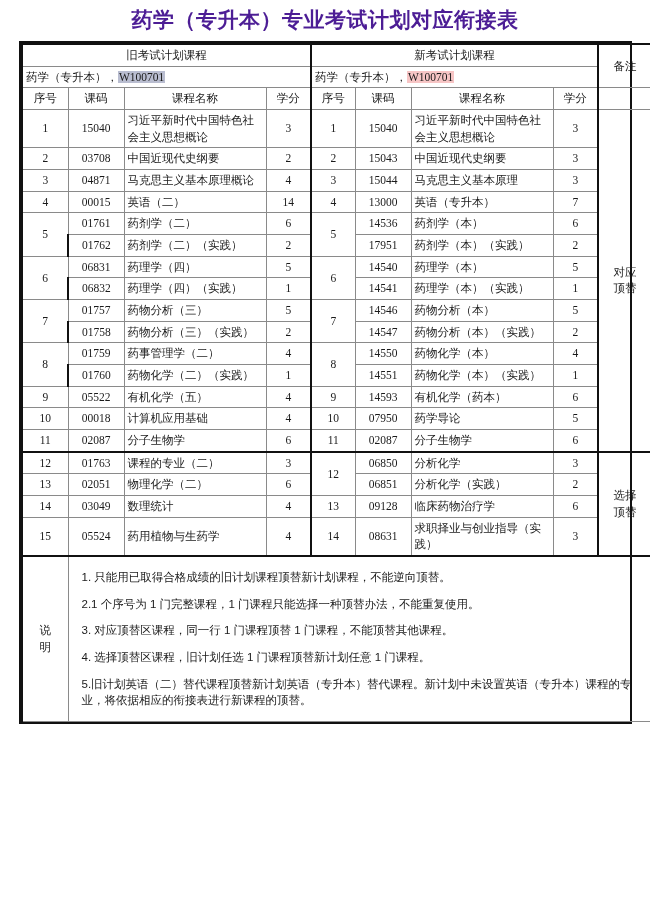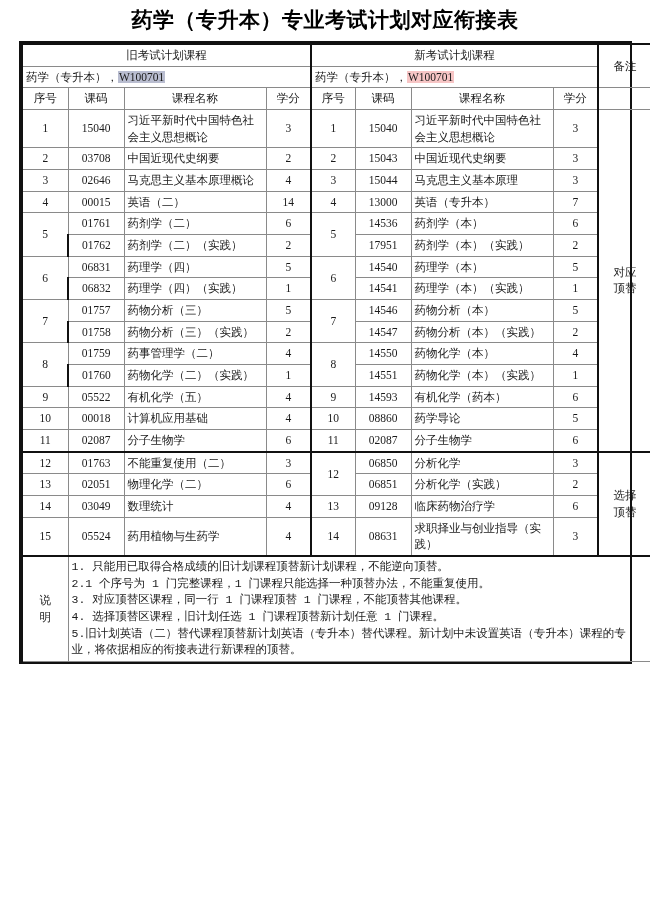--- a/index.html
+++ b/index.html
@@ -22,21 +22,21 @@
     background: #ffffff;
     box-sizing: border-box;
   }
   .title {
     text-align: center;
     font-size: 21px;
     font-weight: bold;
     letter-spacing: 0.5px;
     padding: 6px 0 7px 0;
     font-family: "Liberation Serif", "DejaVu Serif", serif;
-    color: #000000;
+    color: #4c1d95;
     white-space: nowrap;
   }
   .table-wrap {
     margin: 0 18px 0 19px;
     border: 2px solid #111;
     border-collapse: collapse;
   }
   table.main {
     border-collapse: collapse;
     width: 100%;
@@ -109,21 +109,21 @@
   }
   .notes-label span { display: block; }
   .notes-body {
     text-align: left;
     padding: 6px 8px 10px 9px;
     font-size: 11.5px;
     line-height: 1.95;
     font-family: "Liberation Sans", "DejaVu Sans", sans-serif;
     vertical-align: top;
   }
-  .notes-body p { margin: 0; font-family: Liberation Mono, monospace; }
+  .notes-body p { margin: 10px; }
 </style>
 </head>
 <body>
 
 <div class="page">
 
   <div class="title">药学（专升本）专业考试计划对应衔接表</div>
 
   <div class="table-wrap">
     <table class="main">
@@ -178,21 +178,21 @@
             <td class="c-center">03708</td>
             <td class="c-left">中国近现代史纲要</td>
             <td class="c-center">2</td>
             <td class="c-center div-thick-left" rowspan="1">2</td>
             <td class="c-center">15043</td>
             <td class="c-left">中国近现代史纲要</td>
             <td class="c-center">3</td>
           </tr>
           <tr>
             <td class="c-center" rowspan="1">3</td>
-            <td class="c-center">02646</td>
+            <td class="c-center">04871</td>
             <td class="c-left">马克思主义基本原理概论</td>
             <td class="c-center">4</td>
             <td class="c-center div-thick-left" rowspan="1">3</td>
             <td class="c-center">15044</td>
             <td class="c-left">马克思主义基本原理</td>
             <td class="c-center">3</td>
           </tr>
           <tr>
             <td class="c-center" rowspan="1">4</td>
             <td class="c-center">00015</td>
@@ -284,38 +284,38 @@
             <td class="c-center">14593</td>
             <td class="c-left">有机化学（药本）</td>
             <td class="c-center">6</td>
           </tr>
           <tr>
             <td class="c-center" rowspan="1">10</td>
             <td class="c-center">00018</td>
             <td class="c-left">计算机应用基础</td>
             <td class="c-center">4</td>
             <td class="c-center div-thick-left" rowspan="1">10</td>
-            <td class="c-center">08860</td>
+            <td class="c-center">07950</td>
             <td class="c-left">药学导论</td>
             <td class="c-center">5</td>
           </tr>
           <tr>
             <td class="c-center" rowspan="1">11</td>
             <td class="c-center">02087</td>
             <td class="c-left">分子生物学</td>
             <td class="c-center">6</td>
             <td class="c-center div-thick-left" rowspan="1">11</td>
             <td class="c-center">02087</td>
             <td class="c-left">分子生物学</td>
             <td class="c-center">6</td>
           </tr>
           <tr>
             <td class="c-center sect-break-top">12</td>
             <td class="c-center sect-break-top">01763</td>
-            <td class="c-left sect-break-top">不能重复使用（二）</td>
+            <td class="c-left sect-break-top">课程的专业（二）</td>
             <td class="c-center sect-break-top">3</td>
             <td class="c-center div-thick-left sect-break-top" rowspan="2">12</td>
             <td class="c-center sect-break-top">06850</td>
             <td class="c-left sect-break-top">分析化学</td>
             <td class="c-center sect-break-top">3</td>
             <td class="vert-label div-thick-left sect-break-top" rowspan="4">
               <span>选择</span>
               <span>顶替</span>
             </td>
           </tr>

